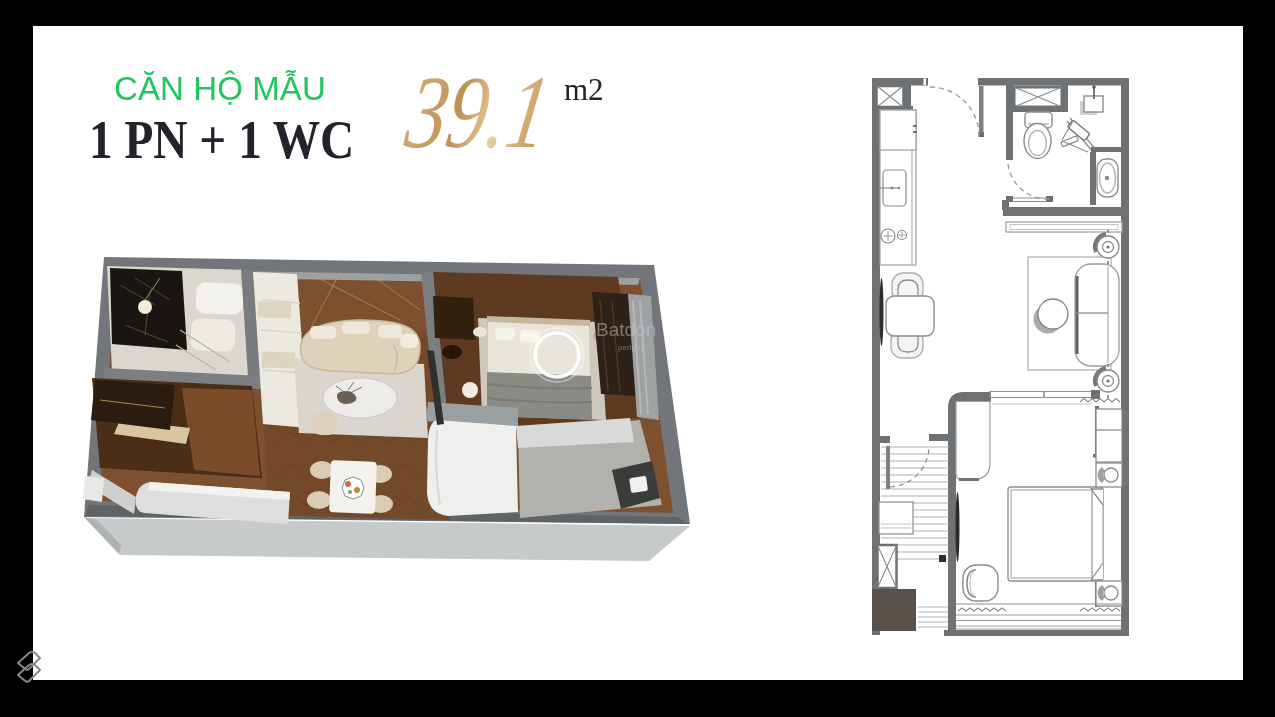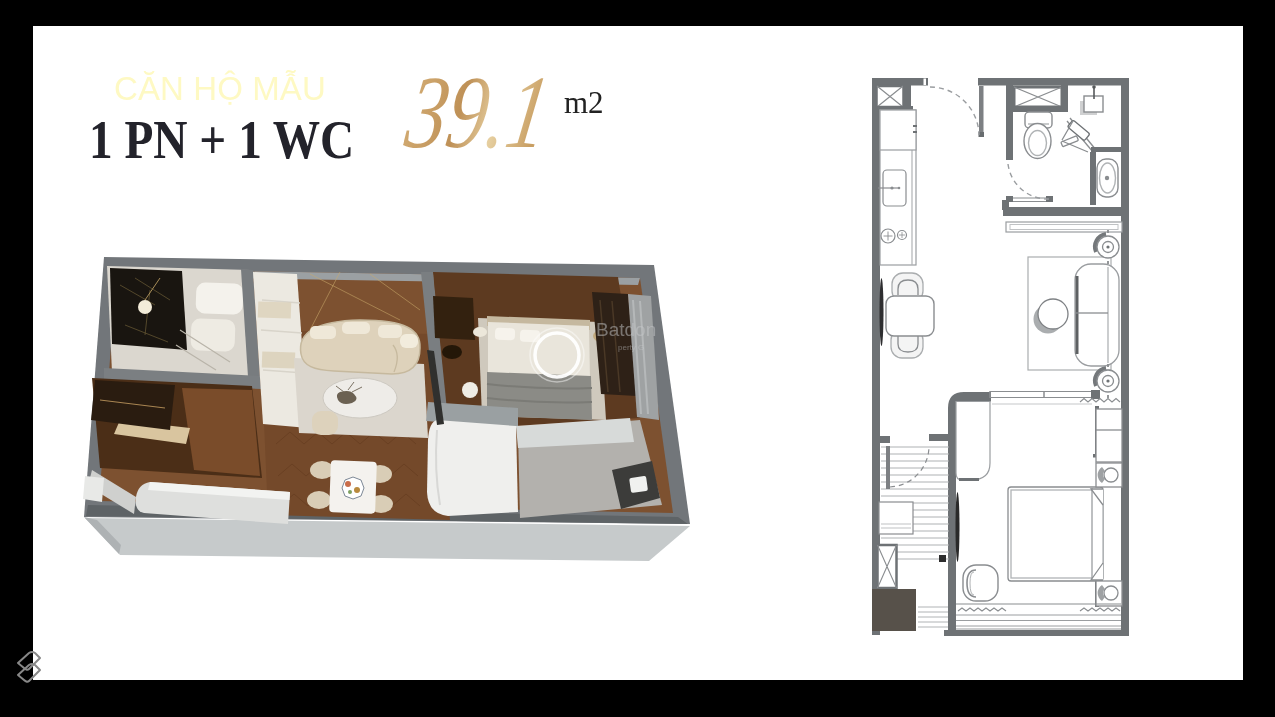--- a/index.html
+++ b/index.html
@@ -3,27 +3,27 @@
 <meta charset="utf-8">
 <style>
 html,body{margin:0;padding:0;background:#000;width:1275px;height:717px;overflow:hidden;font-family:"Liberation Sans",sans-serif;}
 .abs{position:absolute;}
 </style>
 </head>
 <body>
 
 <div class="abs" style="left:33px;top:26px;width:1210px;height:654px;background:#fff;"></div>
 
-<div class="abs" style="left:114px;top:71px;font-size:33px;line-height:1.1;color:#fef9c3;letter-spacing:0.1px;white-space:nowrap;">CĂN HỘ MẪU</div>
+<div class="abs" style="left:114px;top:71px;font-size:33px;line-height:1.1;color:#22c55e;letter-spacing:0.1px;white-space:nowrap;">CĂN HỘ MẪU</div>
 
 <div class="abs" style="left:89px;top:112px;font-family:'Liberation Serif',serif;font-weight:bold;font-size:55px;line-height:1;color:#23232b;white-space:nowrap;transform:scaleX(0.86);transform-origin:left top;">1 PN + 1 WC</div>
 
 <div class="abs" style="left:400px;top:60px;font-family:'Liberation Serif',serif;font-style:italic;font-size:104px;line-height:1;background:linear-gradient(100deg,#cfa76e 8%,#bf9157 38%,#e6cfa0 62%,#c99f63 90%);-webkit-background-clip:text;background-clip:text;color:transparent;transform:skewX(-9deg) scaleX(0.77);transform-origin:left bottom;">39.1</div>
 
-<div class="abs" style="left:564px;top:85px;font-family:'Liberation Serif',serif;font-size:31px;color:#222;">m2</div>
+<div class="abs" style="left:564px;top:72px;font-family:'Liberation Serif',serif;font-size:31px;color:#222;">m2</div>
 
 <svg class="abs" style="left:60px;top:230px;" width="660" height="420" viewBox="60 230 660 420">
 
   <polygon points="85,518 690,526 649,561 120,555" fill="#c6cacb"></polygon>
   <polygon points="84,517 119,554 121,545 97,520" fill="#aeb2b4"></polygon>
 
   <polygon points="104,257 654,265 690,524 84,517" fill="#72767a"></polygon>
 
   <polygon points="117,269 640,278 673,513 99,501" fill="#7d5130"></polygon>
 

